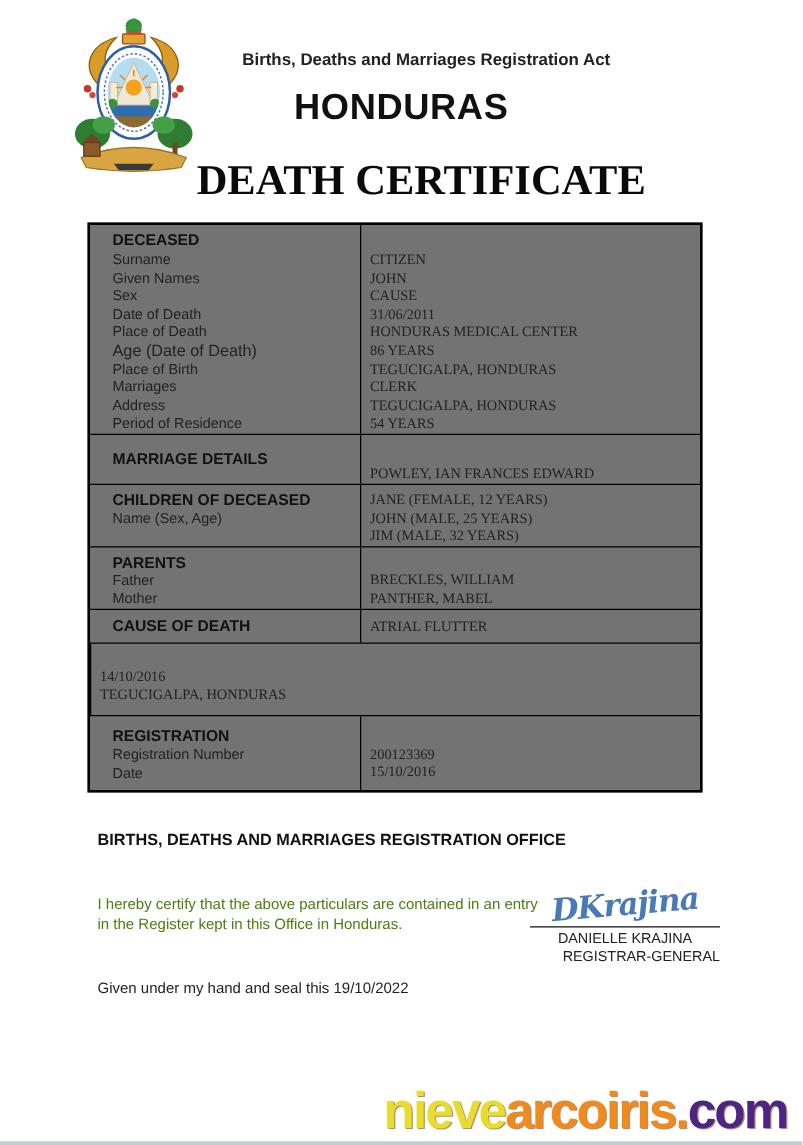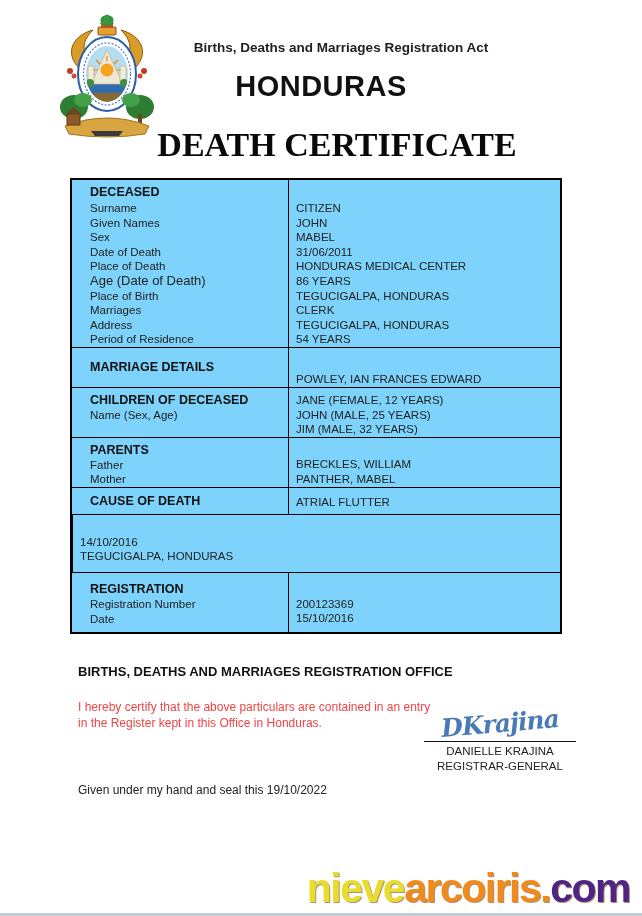--- a/index.html
+++ b/index.html
@@ -18,56 +18,56 @@
     position:absolute; top:70px; left:120px; right:120px; text-align:center;
     font-size:29px; font-weight:bold; letter-spacing:0.5px; color:#111;
   }
   .doc-title {
     position:absolute; top:126px; left:0; right:0; text-align:center;
     font-family:"Liberation Serif", serif; font-size:34px; font-weight:bold; color:#0a0a0a;margin-left:32px;
   }
   
   .cert-table {
     position:absolute; left:70px; top:178px; width:492px;
-    border:2px solid #000; background:#7dd3fc;
+    border:2px solid #000; background:#737373;
   }
   .sect { display:flex; align-items:stretch; }
   .sect + .sect { border-top:1.5px solid #000; }
   .col-l { width:216px; padding-left:18px; flex:none; }
-  .col-r { flex:1; border-left:1.5px solid #000; padding-left:7px; }
+  .col-r { flex:1; border-left:1.5px solid #000; padding-left:7px;font-family:Liberation Serif, serif; }
   .sect-head { font-size:12.5px; font-weight:bold; line-height:18px; color:#111; }
   .lbl, .val { font-size:11.5px; line-height:14.6px; color:#222; }
   .sp-head { height:18px; }
   .sp-line { height:14.6px; }
   .sect-deceased { min-height:166px; } .sect-deceased .col-l, .sect-deceased .col-r { padding-top:3px; }
   .sect-deceased .col-l div:nth-child(7) { font-size:13px; }   
   .sect-marriage { min-height:40px; align-items:center; }
   .sect-marriage .col-r { align-self:stretch; display:flex; align-items:flex-end; }
   .sect-children { min-height:46px; } .sect-children .col-l, .sect-children .col-r { padding-top:5px; }
   .sect-parents { min-height:50px; } .sect-parents .col-l, .sect-parents .col-r { padding-top:5px; }
   .sect-cause { min-height:27px; } .sect-cause .col-l, .sect-cause .col-r { padding-top:6px; }
   .sect-cause .sect-head { line-height:15px; }
   .sect-cause .val { line-height:16px; }
   .sect-burial { min-height:58px; } .sect-burial .col-l, .sect-burial .col-r { padding-top:5px; }
   .sect-registration { min-height:60px; } .sect-registration .col-l, .sect-registration .col-r { padding-top:9px; }
   .sect-children .sect-head, .sect-parents .sect-head, .sect-burial .sect-head,
   .sect-registration .sect-head, .sect-marriage .sect-head { line-height:15px; }
   
   .office-title { position:absolute; top:664px; left:78px; font-size:13px; font-weight:bold; color:#111; }
-  .certify { position:absolute; top:700px; left:78px; width:380px; font-size:12px; line-height:15.5px; color:#ef4444; }
+  .certify { position:absolute; top:716px; left:78px; width:380px; font-size:12px; line-height:15.5px; color:#4d7c0f; }
   .given-line { position:absolute; top:783px; left:78px; font-size:12px; color:#222; }
   .sig-block { position:absolute; left:424px; top:704px; width:152px; text-align:center; }
   .sig-script {
     font-family:"DejaVu Serif", serif; font-style:italic; font-weight:bold;
     font-size:25px; letter-spacing:-1px; transform:rotate(-5deg);
     display:inline-block; height:36px; line-height:40px;
   }
   .sig-line { border-top:1.5px solid #111; margin-top:1px; }
   .sig-name, .sig-title { font-size:11.5px; line-height:15px; color:#222; margin-top:2px; }
-  .sig-title { margin-top:0; }
+  .sig-title { margin-top:0;text-align:right; }
   
   .watermark {
     position:absolute; right:12px; bottom:4px;
     font-size:41px; font-weight:700; letter-spacing:-1.5px;
     text-shadow:1px 1px 0 rgba(110,55,0,0.55);
     white-space:nowrap;
   }
   .page-bottom-line { position:absolute; left:0; right:0; bottom:0; height:3px; background:#c2ccd3; }
 </style>
 </head>
@@ -152,21 +152,21 @@
         <div class="lbl">Age (Date of Death)</div>
         <div class="lbl">Place of Birth</div>
         <div class="lbl">Marriages</div>
         <div class="lbl">Address</div>
         <div class="lbl">Period of Residence</div>
       </div>
       <div class="col-r">
         <div class="sp-head"></div>
         <div class="val">CITIZEN</div>
         <div class="val">JOHN</div>
-        <div class="val">MABEL</div>
+        <div class="val">CAUSE</div>
         <div class="val">31/06/2011</div>
         <div class="val">HONDURAS MEDICAL CENTER</div>
         <div class="val">86 YEARS</div>
         <div class="val">TEGUCIGALPA, HONDURAS</div>
         <div class="val">CLERK</div>
         <div class="val">TEGUCIGALPA, HONDURAS</div>
         <div class="val">54 YEARS</div>
       </div>
     </div>
 

